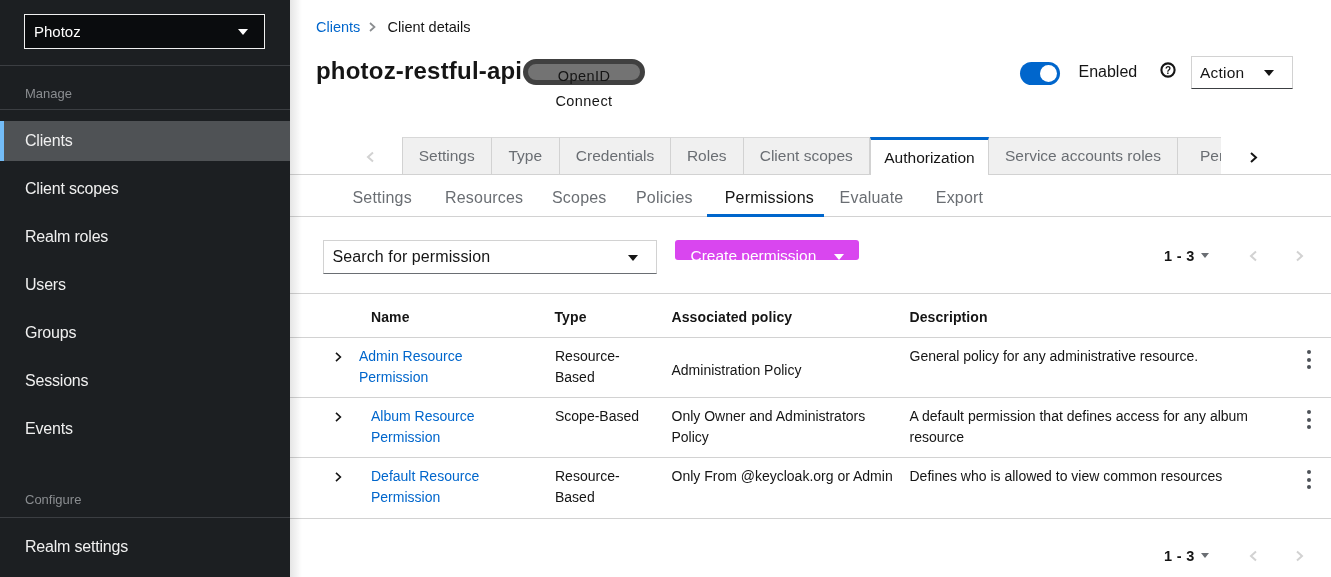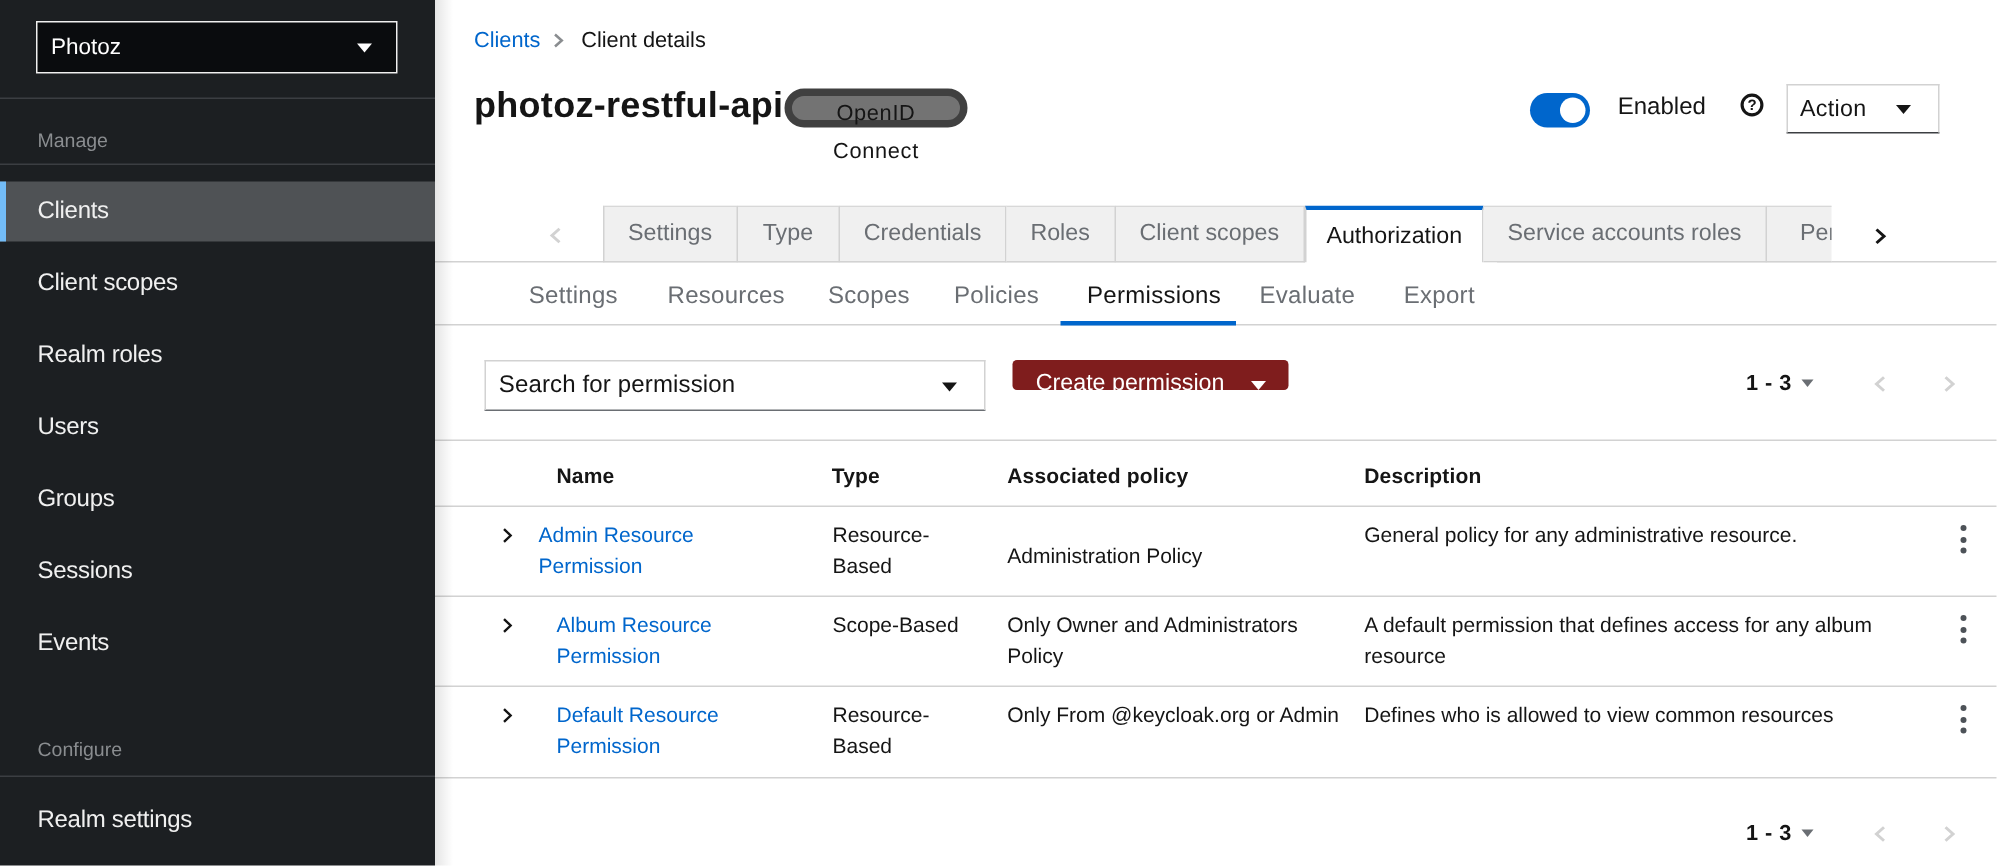--- a/index.html
+++ b/index.html
@@ -53,21 +53,21 @@
   
   .stab { position:absolute; top:189px; font-size:16px; letter-spacing:0.2px; color:#6a6e73; white-space:nowrap; }
   .stab.active { color:#151515; }
   #subline { position:absolute; left:0; top:216px; width:1041px; height:1px; background:#d2d2d2; }
   #subul { position:absolute; left:416.8px; top:214px; width:117px; height:3px; background:#0066cc; }
   
   #search { position:absolute; left:33px; top:240px; width:334px; height:34px; background:#fff;
     border:1px solid #d2d2d2; border-bottom:1px solid #6a6e73; }
   #search span { position:absolute; left:8.5px; top:7px; font-size:16px; letter-spacing:0.1px; }
   #createbtn { position:absolute; left:384.5px; top:240px; width:184.5px; height:20px;
-    background:#7f1d1d; border-radius:3px; color:#fff; }
+    background:#d946ef; border-radius:3px; color:#fff; }
   #createbtn span { position:absolute; left:16px; top:7px; font-size:15.5px; }
   .caret-wh { position:absolute; width:0; height:0; border-left:5.5px solid transparent;
     border-right:5.5px solid transparent; border-top:6.5px solid #fff; }
   .pgnum { position:absolute; font-size:14.5px; font-weight:bold; letter-spacing:0.3px; }
   .pgcaret { position:absolute; width:0; height:0; border-left:4.5px solid transparent;
     border-right:4.5px solid transparent; border-top:5.5px solid #6a6e73; }
   
   .hline { position:absolute; left:0; width:1041px; height:1px; background:#d2d2d2; }
   .th { position:absolute; font-size:14px; font-weight:bold; letter-spacing:0.1px; }
   .td { position:absolute; font-size:14px; line-height:21px; }

